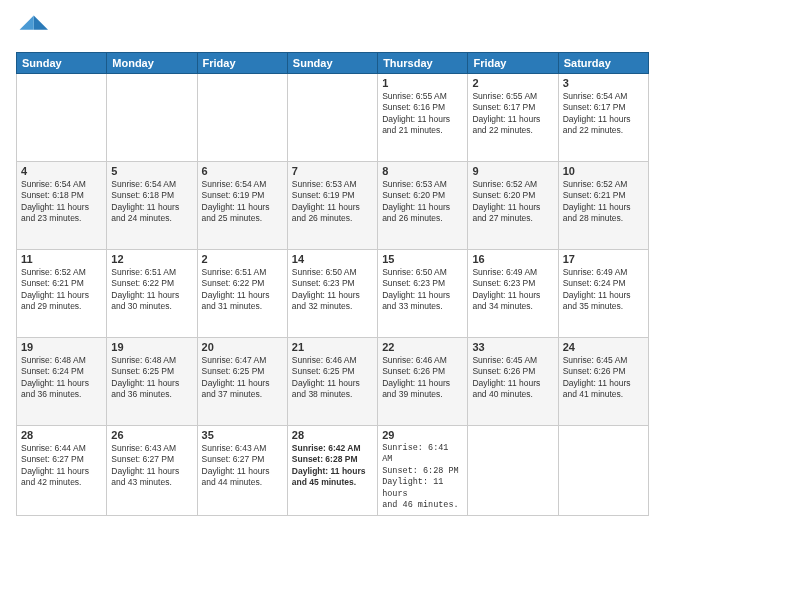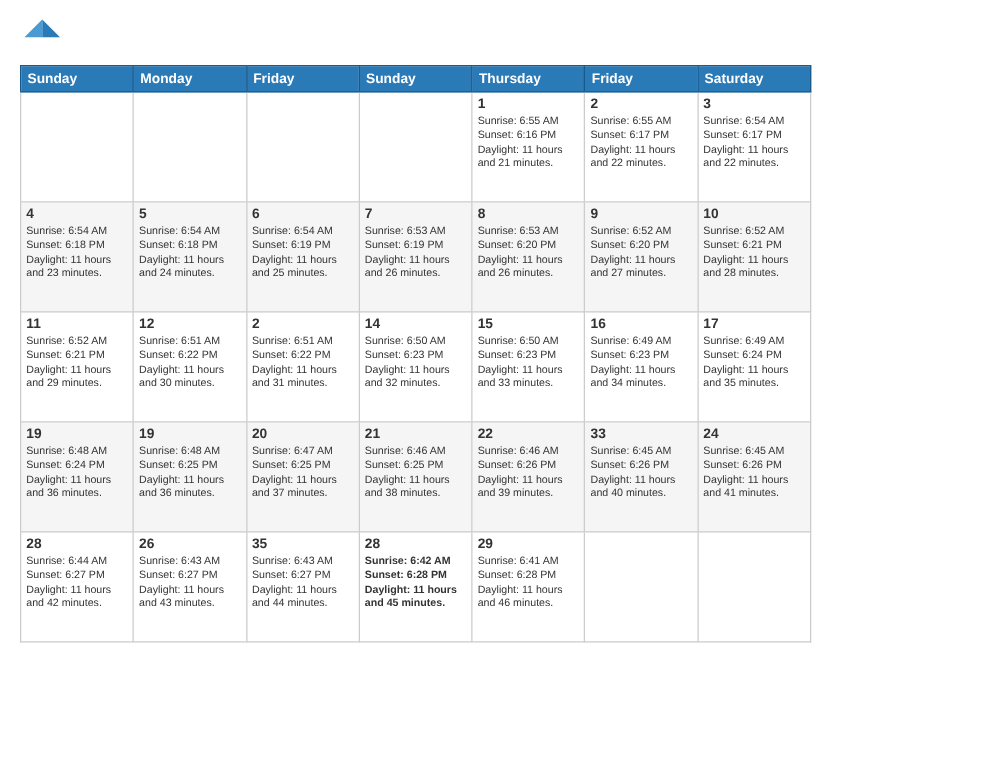--- a/index.html
+++ b/index.html
@@ -336,21 +336,21 @@
           </td>
           <td>
             <div class="day-number">28</div>
             <div class="day-info" style="white-space: pre-line; font-weight: bold;">Sunrise: 6:42 AM
 Sunset: 6:28 PM
 Daylight: 11 hours
 and 45 minutes.</div>
           </td>
           <td>
             <div class="day-number">29</div>
-            <div class="day-info" style="white-space: pre-line;">Sunrise: 6:41 AM
+            <div class="day-info" style="white-space: pre-line; font-family: Liberation Mono, monospace;">Sunrise: 6:41 AM
 Sunset: 6:28 PM
 Daylight: 11 hours
 and 46 minutes.</div>
           </td>
           <td class="empty-cell"></td>
           <td class="empty-cell"></td>
         </tr>
       </tbody>
   </table>
 </div>

